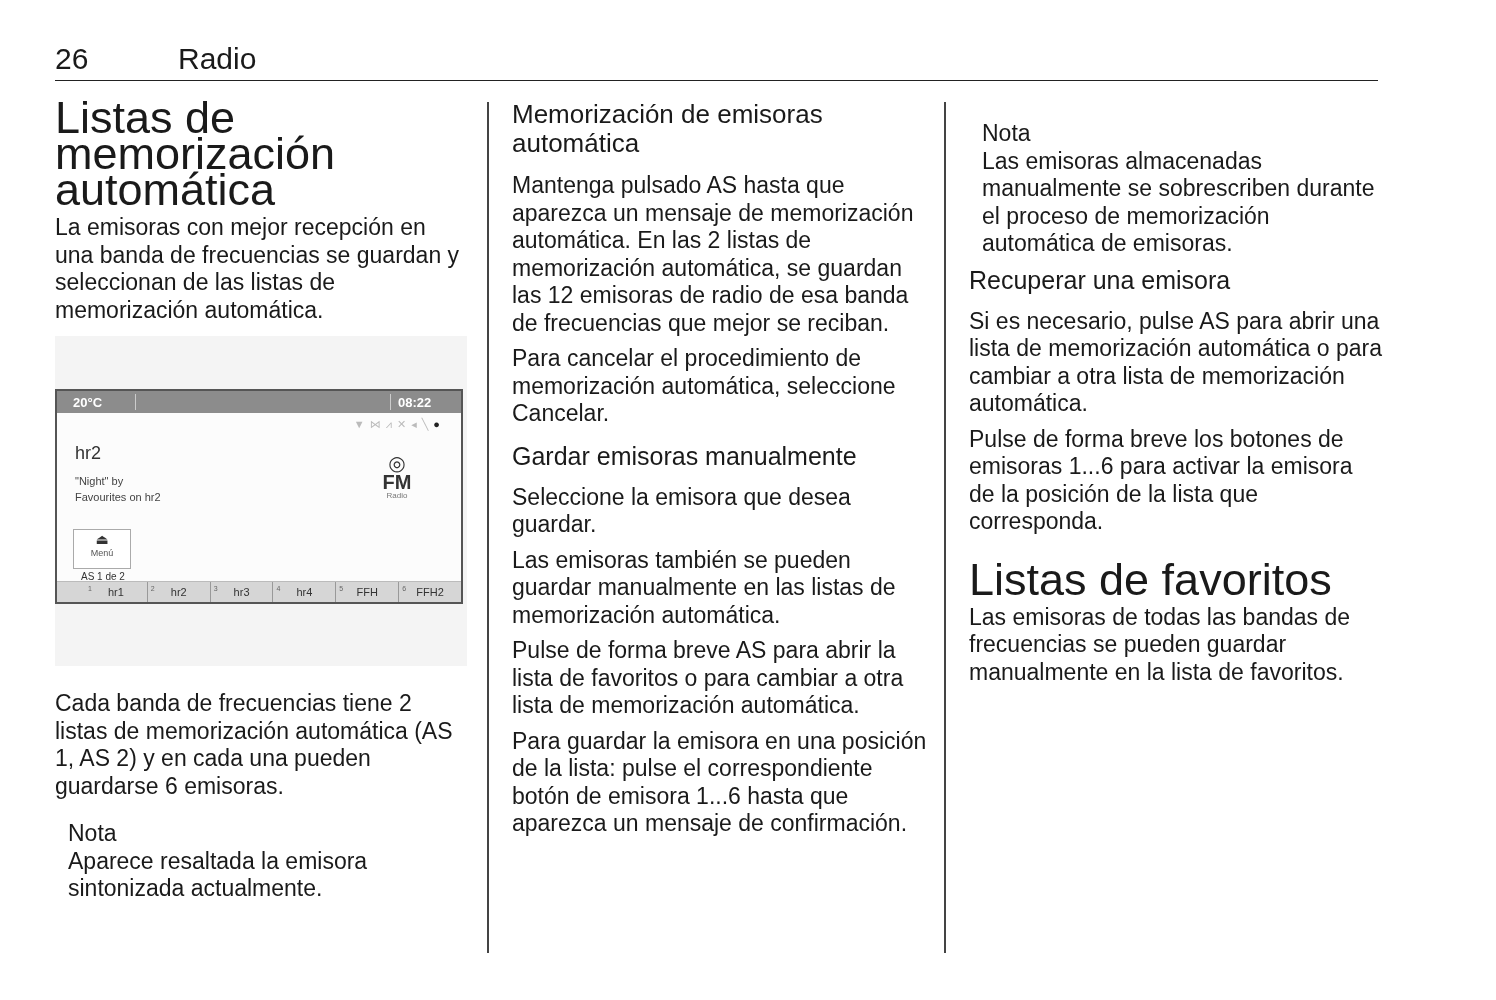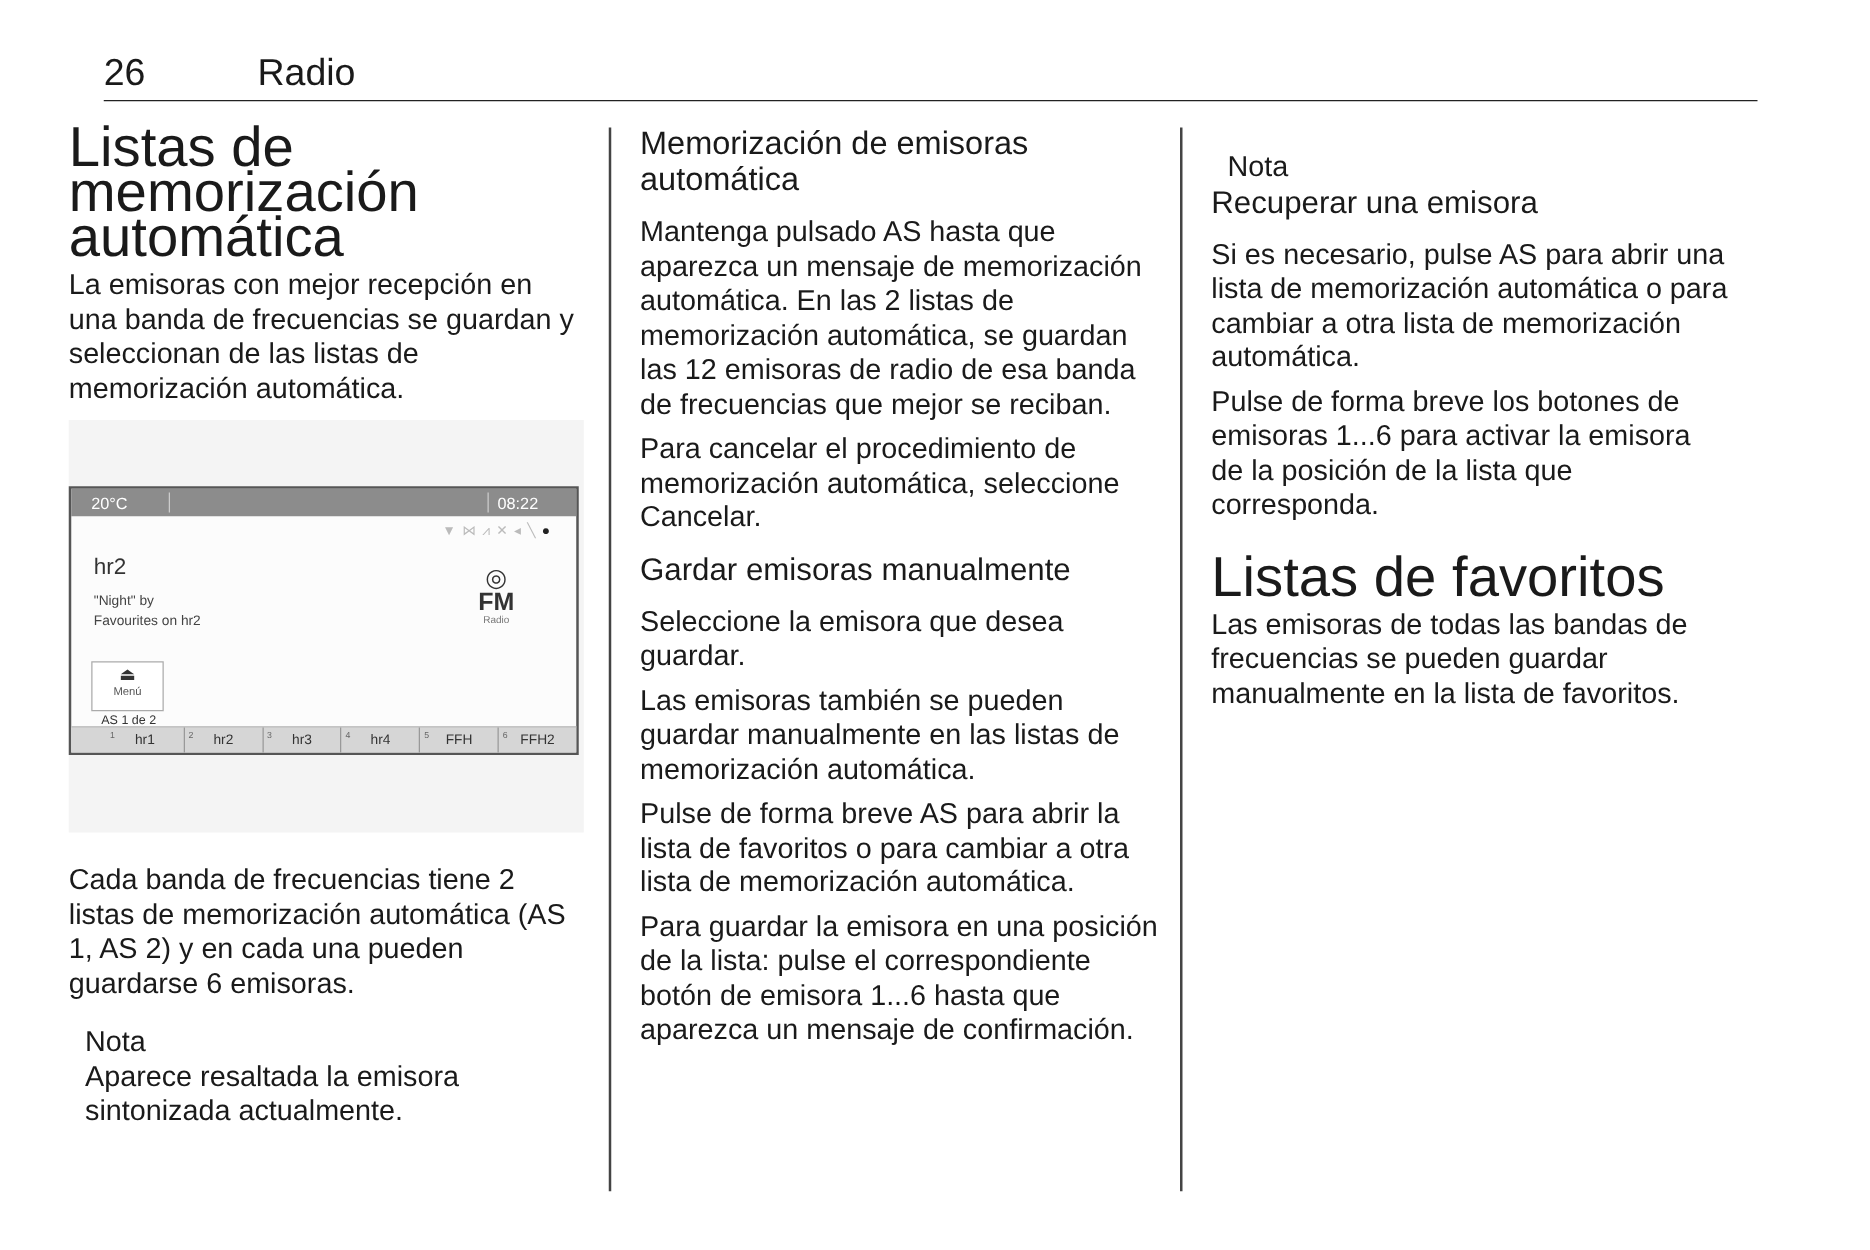--- a/index.html
+++ b/index.html
@@ -1,41 +1,41 @@
 <!DOCTYPE html>
 <html><head>
   <meta charset="utf-8">
   <style>
     html, body { margin: 0; padding: 0; background: #ffffff; }
     body {
       width: 1496px; height: 1000px; position: relative; overflow: hidden;
       font-family: "Liberation Sans", sans-serif; color: #1a1a1a;
     }
-    .page-header { position: absolute; left: 55px; top: 42px; width: 1323px; height: 38px; border-bottom: 1.5px solid #222; margin-left: 28px; }
+    .page-header { position: absolute; left: 55px; top: 42px; width: 1323px; height: 38px; border-bottom: 1.5px solid #222; }
     .page-num { position: absolute; left: 0; top: 0; font-size: 30px; }
     .page-section { position: absolute; left: 123px; top: 0; font-size: 30px; }
     .col { position: absolute; top: 100px; }
     .col1 { left: 55px; width: 415px; }
     .col2 { left: 512px; width: 415px; }
     .col3 { left: 969px; width: 415px; }
     .divider { position: absolute; top: 102px; width: 2px; height: 851px; background: #444; }
     .div1 { left: 487px; }
     .div2 { left: 944px; }
     h1 { font-weight: normal; font-size: 45px; line-height: 36px; margin: 0 0 6px 0; }
     h2 { font-weight: normal; font-size: 26px; line-height: 29px; margin: 0 0 14px 0; }
     h3 { font-weight: normal; font-size: 25px; line-height: 28px; margin: 0 0 14px 0; }
     p { font-size: 23px; line-height: 27.5px; margin: 0 0 8px 0; }
     .note { margin-left: 13px; margin-top: 20px; }
     .note-title { font-size: 23px; line-height: 27.5px; }
     .gap-small { height: 6px; }
 
     
     .figure { width: 412px; height: 330px; background: #f4f4f4; margin: 12px 0 24px 0; position: relative; }
     .screen { position: absolute; left: 0; top: 53px; width: 408px; height: 215px; border: 2px solid #555; background: #fcfcfc; box-sizing: border-box; }
-    .topbar { position: absolute; left: 0; top: 0; right: 0; height: 22px; background: #8c8c8c; color: #fff; font-size: 13px; }
+    .topbar { position: absolute; left: 0; top: 0; right: 0; height: 22px; background: #8c8c8c; color: #fff; font-size: 13px; font-weight: bold; }
     .topbar .temp { position: absolute; left: 16px; top: 4px; }
     .topbar .sep1 { position: absolute; left: 78px; top: 3px; width: 1px; height: 16px; background: #ccc; }
     .topbar .sep2 { position: absolute; left: 333px; top: 3px; width: 1px; height: 16px; background: #ccc; }
     .topbar .clock { position: absolute; left: 341px; top: 4px; }
     .status-icons { position: absolute; right: 16px; top: 27px; font-size: 11px; color: #bbb; letter-spacing: 5px; }
     .status-icons .bt { color: #222; font-weight: bold; }
     .station { position: absolute; left: 18px; top: 52px; font-size: 18px; color: #333; }
     .track { position: absolute; left: 18px; top: 82px; font-size: 11px; line-height: 16px; color: #444; }
     .fm-icon { position: absolute; left: 322px; top: 62px; width: 36px; text-align: center; color: #333; }
     .fm-icon .waves { font-size: 20px; line-height: 20px; }
@@ -116,20 +116,21 @@
   <h3>Gardar emisoras manualmente</h3>
   <p>Seleccione la emisora que desea guardar.</p>
   <p>Las emisoras también se pueden guardar manualmente en las listas de memorización automática.</p>
   <p>Pulse de forma breve AS para abrir la lista de favoritos o para cambiar a otra lista de memorización automática.</p>
   <p>Para guardar la emisora en una posición de la lista: pulse el correspondiente botón de emisora 1...6 hasta que aparezca un mensaje de confirmación.</p>
 </div>
 
 <div class="col col3">
   <div class="note">
     <div class="note-title">Nota</div>
+    <p>Las emisoras almacenadas manualmente se sobrescriben durante el proceso de memorización automática de emisoras.</p>
   </div>
   <h3>Recuperar una emisora</h3>
   <p>Si es necesario, pulse AS para abrir una lista de memorización automática o para cambiar a otra lista de memorización automática.</p>
   <p>Pulse de forma breve los botones de emisoras 1...6 para activar la emisora de la posición de la lista que corresponda.</p>
   <div style="height:18px"></div>
   <h1>Listas de favoritos</h1>
   <p>Las emisoras de todas las bandas de frecuencias se pueden guardar manualmente en la lista de favoritos.</p>
 </div>
 
 </body></html>

